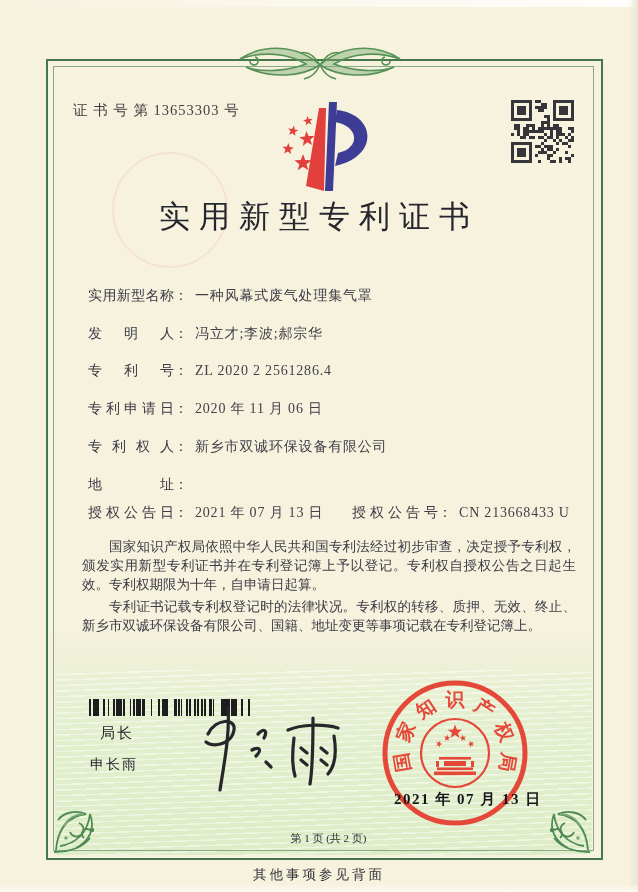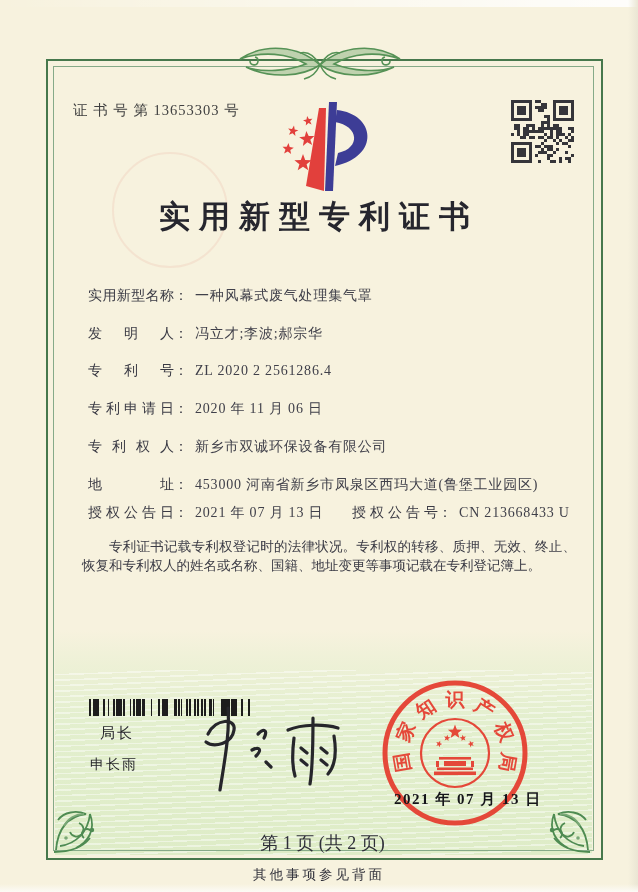--- a/index.html
+++ b/index.html
@@ -20,21 +20,21 @@
   .green-zone{left:55px;top:630px;width:537px;height:225px;z-index:0;
     background:linear-gradient(180deg,rgba(227,239,206,0) 0%,rgba(227,239,206,.5) 16%,#e3efce 40%,#deecc7 100%);}
   .guilloche{left:55px;top:670px;width:537px;height:185px;z-index:0;opacity:.75;
     background:repeating-linear-gradient(178deg,rgba(255,255,255,0) 0 4px,rgba(255,255,255,.6) 4px 5.5px);}
   .watermark{left:112px;top:152px;width:112px;height:112px;border-radius:50%;
     border:2px solid rgba(222,120,110,.12);z-index:0;}
   
   .cert-no{left:73px;top:101px;font-size:14.5px;letter-spacing:1px;color:#404040;z-index:3;}
   .logo{left:255px;top:98px;z-index:3;}
   .qr{left:511px;top:100px;z-index:3;}
-  .title{left:0;top:196px;width:100%;text-align:center;font-size:31px;font-weight:700;
+  .title{left:0;top:196px;width:100%;text-align:center;font-size:31px;font-weight:400;
     letter-spacing:9px;color:#26262e;z-index:3;}
   
   .fields{left:88px;top:277px;right:48px;z-index:3;}
   .field-row{height:37.8px;display:flex;align-items:center;font-size:14px;}
   .flabel{width:86px;display:inline-flex;justify-content:space-between;flex:none;color:#3a3a44;}
   .colon{flex:none;margin-right:7px;}
   .fvalue{letter-spacing:.8px;color:#40404a;white-space:nowrap;}
   .grant-row{left:88px;top:504px;right:40px;display:flex;z-index:3;font-size:14px;}
   .gcell{display:flex;align-items:center;}
   .gcell.first{width:264px;flex:none;}
@@ -45,21 +45,21 @@
   
   .barcode{left:89px;top:699px;z-index:3;}
   .officer-title{left:100px;top:724px;font-size:15px;letter-spacing:2px;color:#26262b;
     font-family:"Liberation Sans","DejaVu Sans",sans-serif;z-index:3;}
   .officer-name{left:90px;top:756px;font-size:14px;letter-spacing:2px;color:#26262b;
     font-family:"Liberation Sans","DejaVu Sans",sans-serif;z-index:3;}
   .signature{left:192px;top:700px;z-index:4;}
   .seal{left:380px;top:678px;z-index:4;opacity:.93;}
   .seal-date{left:394px;top:790px;font-size:15px;font-weight:600;letter-spacing:1.5px;
     color:#15151a;z-index:5;}
-  .page-info{left:46px;top:831px;width:553px;text-align:center;font-size:18px;color:#2e2e38;z-index:3;}
+  .page-info{left:52px;top:831px;width:553px;text-align:center;font-size:11px;color:#2e2e38;z-index:3;}
   .back-note{left:0;top:866px;width:100%;text-align:center;font-size:13.5px;
     letter-spacing:3px;color:#30303a;z-index:3;}
   .ornament-top{left:228px;top:41px;z-index:2;}
   .corner-bl{left:50px;top:768px;z-index:2;}
   .corner-br{left:528px;top:768px;z-index:2;transform:scaleX(-1);}
 </style>
 </head>
 <body>
 
 <div class="abs edge-top"></div>
@@ -298,21 +298,20 @@
       </span>
       <span class="colon">：</span>
       <span class="fvalue">新乡市双诚环保设备有限公司</span>
     </div>
     <div class="field-row">
       <span class="flabel spread">
         <span>地</span>
         <span>址</span>
       </span>
       <span class="colon">：</span>
-      <span class="fvalue">453000 河南省新乡市凤泉区西玛大道(鲁堡工业园区)</span>
     </div>
   </div>
 
 <div class="abs grant-row">
   <div class="gcell first">
     <span class="flabel spread">
         <span>授</span>
         <span>权</span>
         <span>公</span>
         <span>告</span>
@@ -328,21 +327,22 @@
         <span>公</span>
         <span>告</span>
         <span>号</span>
       </span>
       <span class="colon">：</span>
       <span class="fvalue">CN 213668433 U</span>
   </div>
 </div>
 
 <div class="abs paras">
-  <p>专利证书记载专利权登记时的法律状况。专利权的转移、质押、无效、终止、恢复和专利权人的姓名或名称、国籍、地址变更等事项记载在专利登记簿上。</p>
+  <p>国家知识产权局依照中华人民共和国专利法经过初步审查，决定授予专利权，颁发实用新型专利证书并在专利登记簿上予以登记。专利权自授权公告之日起生效。专利权期限为十年，自申请日起算。</p>
+  <p>专利证书记载专利权登记时的法律状况。专利权的转移、质押、无效、终止、新乡市双诚环保设备有限公司、国籍、地址变更等事项记载在专利登记簿上。</p>
 </div>
 
 <svg class="abs barcode" id="barcode-svg" width="162" height="17" viewBox="0 0 162 17">
     <rect x="4" y="0" width="3" height="17" fill="#1d1d1d"></rect>
     <rect x="7" y="0" width="3" height="17" fill="#1d1d1d"></rect>
     <rect x="14" y="0" width="2" height="17" fill="#1d1d1d"></rect>
     <rect x="19" y="0" width="1" height="17" fill="#1d1d1d"></rect>
     <rect x="24" y="0" width="2" height="17" fill="#1d1d1d"></rect>
     <rect x="27" y="0" width="3" height="17" fill="#1d1d1d"></rect>
     <rect x="30" y="0" width="1" height="17" fill="#1d1d1d"></rect>

